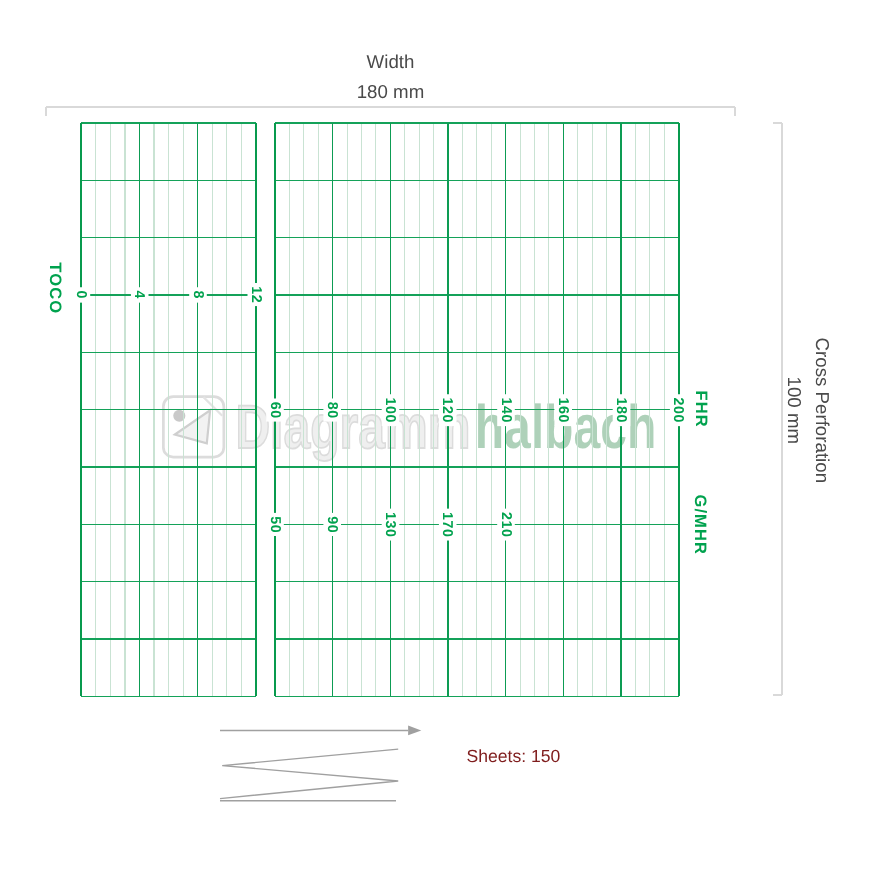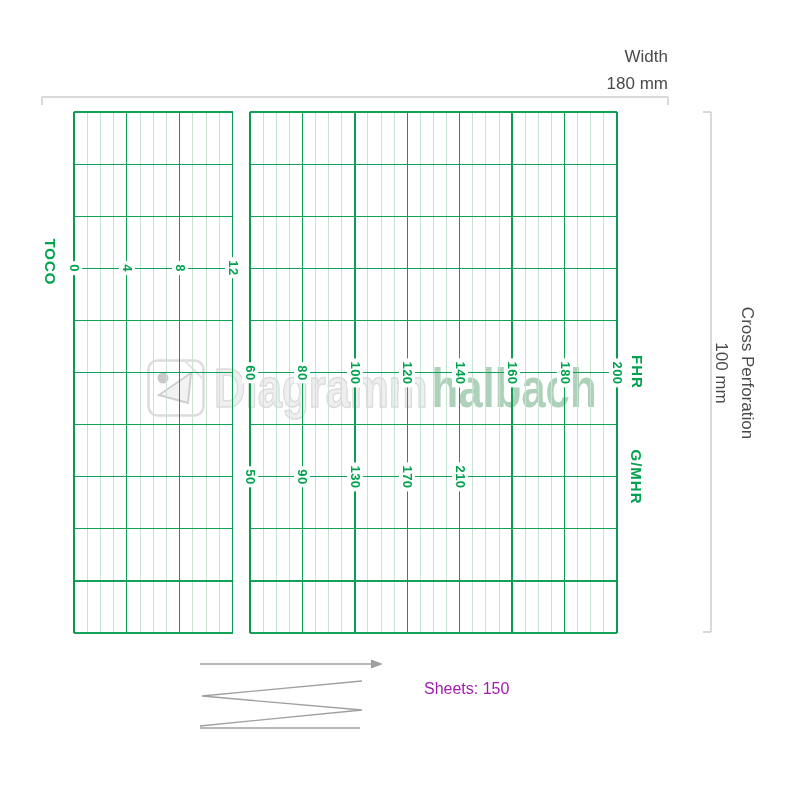--- a/index.html
+++ b/index.html
@@ -5,21 +5,21 @@
   html,body{margin:0;padding:0;background:#ffffff;}
   .stage{
     position:relative;width:800px;height:800px;background:#ffffff;overflow:hidden;
     font-family:"Liberation Sans",sans-serif;
   }
   .stage *{box-sizing:border-box;}
   svg.overlay{position:absolute;left:0;top:0;}
 
   
   .dim-top{
-    position:absolute;left:42px;top:43px;width:626px;text-align:right;
+    position:absolute;left:42px;top:43px;width:626px;text-align:center;
     font-size:17px;line-height:27px;color:#4a4a4a;
   }
   .dim-right{
     position:absolute;left:734px;top:373px;white-space:nowrap;text-align:center;
     font-size:17px;line-height:26px;color:#4a4a4a;
     transform:translate(-50%,-50%) rotate(90deg);
   }
 
   
   .wm{position:absolute;left:146px;top:355px;height:66px;display:flex;align-items:center;}
@@ -35,21 +35,21 @@
   .tick{
     position:absolute;transform:translate(-50%,-50%) rotate(90deg);
     background:#ffffff;color:#00a24e;font-weight:bold;font-size:13px;
     line-height:14px;padding:1px 3px;letter-spacing:0.5px;white-space:nowrap;
   }
   .axis-title{
     position:absolute;transform:translate(-50%,-50%) rotate(90deg);
     color:#00a24e;font-weight:bold;font-size:15px;letter-spacing:1px;white-space:nowrap;
   }
 
-  .sheets{position:absolute;left:424px;top:680px;font-size:16px;color:#a21caf;}
+  .sheets{position:absolute;left:424px;top:680px;font-size:16px;color:#7f1d1d;}
 </style>
 </head>
 <body>
 
 <div class="stage">
 
   <div class="wm">
     <svg class="wm-logo" width="60" height="60" viewBox="0 0 60 60">
       <rect x="2.5" y="2.5" width="55" height="55" rx="9" fill="#ffffff" stroke="#dcdcdc" stroke-width="2.5"></rect>
       <polyline points="39,3 56,20" fill="none" stroke="#e3e3e3" stroke-width="2"></polyline>

